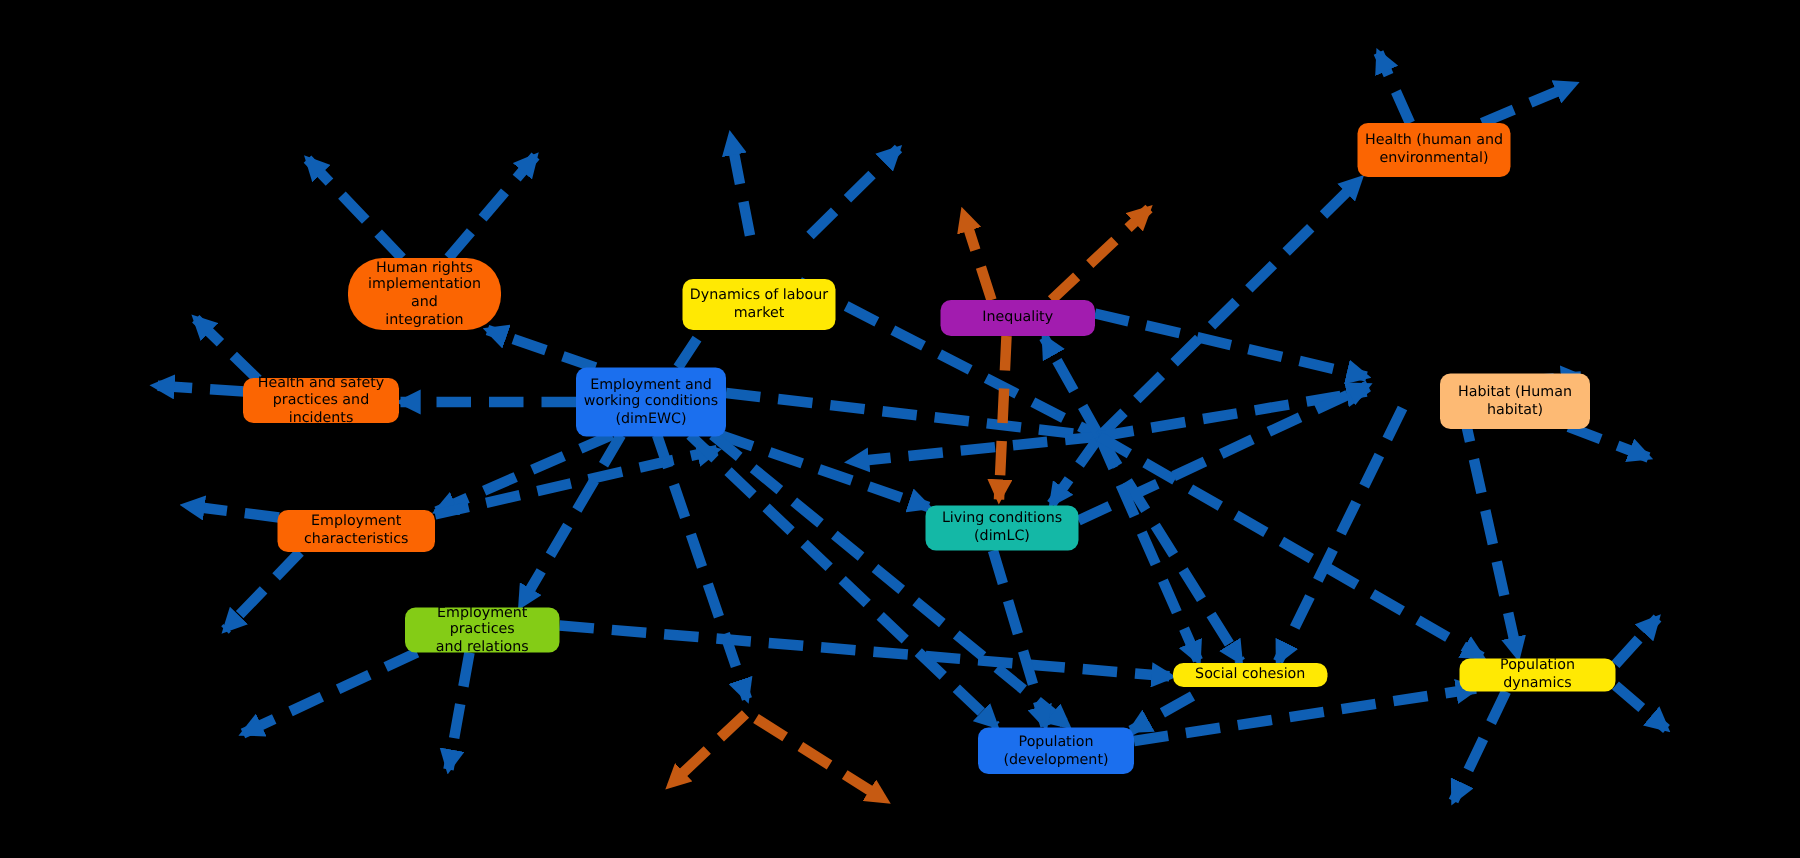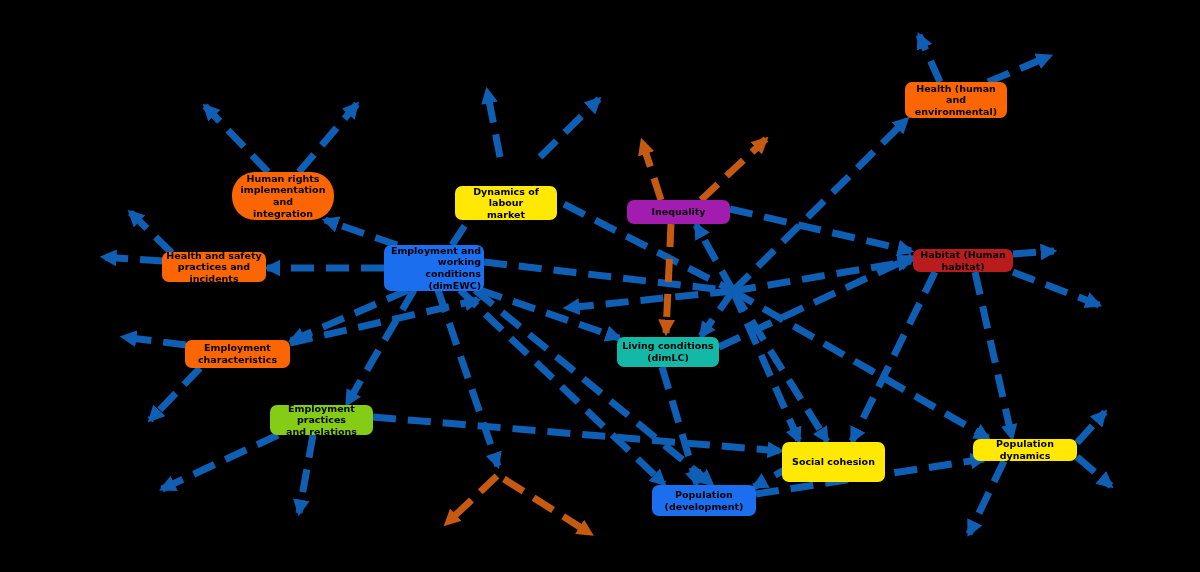--- a/index.html
+++ b/index.html
@@ -1,20 +1,20 @@
 <!DOCTYPE html>
 <html><head>
 <meta charset="utf-8">
 <style>
   html,body{margin:0;padding:0;background:#000;}
   #stage{position:relative;width:1200px;height:572px;background:#000;overflow:hidden;
          font-family:"DejaVu Sans","Liberation Sans",sans-serif;}
   #edge-layer{position:absolute;left:0;top:0;width:1200px;height:572px;}
   .node{position:absolute;display:flex;align-items:center;justify-content:center;
-        text-align:center;font-weight:bold;font-size:9.5px;line-height:1.22;
+        text-align:center;font-weight:normal;font-size:9.5px;line-height:1.22;
         white-space:pre-line;border-radius:7px;color:#000;box-sizing:border-box;
         padding:2px 3px;cursor:default;}
 </style>
 </head>
 <body>
 
 <div id="stage">
   <svg id="edge-layer" xmlns="http://www.w3.org/2000/svg" viewBox="0 0 1200 572">
     <defs>
       <marker id="arrow-blue" viewBox="0 0 10 10" refX="8" refY="5" markerWidth="2.4" markerHeight="2.4" orient="auto-start-reverse" markerUnits="strokeWidth">
@@ -81,28 +81,28 @@
       <div class="node" style="left: 905px; top: 82px; width: 102px; height: 36px; background: rgb(251, 101, 2); color: rgb(0, 0, 0);">Health (human and
 environmental)</div>
       <div class="node" style="left: 232px; top: 172px; width: 102px; height: 48px; background: rgb(251, 101, 2); color: rgb(0, 0, 0); border-radius: 23px;">Human rights
 implementation and
 integration</div>
       <div class="node" style="left: 455px; top: 154px; width: 102px; height: 34px; background: rgb(255, 233, 3); color: rgb(0, 0, 0); margin-top: 32px;">Dynamics of labour
 market</div>
       <div class="node" style="left: 627px; top: 200px; width: 103px; height: 24px; background: #a21caf; color: rgb(0, 0, 0);">Inequality</div>
       <div class="node" style="left: 162px; top: 252px; width: 104px; height: 30px; background: rgb(251, 101, 2); color: rgb(0, 0, 0);">Health and safety
 practices and incidents</div>
-      <div class="node" style="left: 384px; top: 245px; width: 100px; height: 46px; background: rgb(27, 111, 238); color: rgb(0, 0, 0); text-align: right;">Employment and
+      <div class="node" style="left: 384px; top: 245px; width: 100px; height: 46px; background: rgb(27, 111, 238); color: rgb(0, 0, 0);">Employment and
 working conditions
 (dimEWC)</div>
-      <div class="node" style="left: 913px; top: 249px; width: 100px; height: 23px; background: #b91c1c; color: rgb(0, 0, 0);">Habitat (Human habitat)</div>
+      <div class="node" style="left: 960px; top: 249px; width: 100px; height: 37px; background: #fdba74; color: rgb(0, 0, 0);">Habitat (Human habitat)</div>
       <div class="node" style="left: 185px; top: 340px; width: 105px; height: 28px; background: rgb(251, 101, 2); color: rgb(0, 0, 0);">Employment
 characteristics</div>
       <div class="node" style="left: 617px; top: 337px; width: 102px; height: 30px; background: #14b8a6; color: rgb(0, 0, 0);">Living conditions
 (dimLC)</div>
       <div class="node" style="left: 270px; top: 405px; width: 103px; height: 30px; background: #84cc16; color: rgb(0, 0, 0);">Employment practices
 and relations</div>
-      <div class="node" style="left: 782px; top: 442px; width: 103px; height: 40px; background: rgb(255, 233, 3); color: rgb(0, 0, 0);">Social cohesion</div>
+      <div class="node" style="left: 782px; top: 442px; width: 103px; height: 16px; background: rgb(255, 233, 3); color: rgb(0, 0, 0);">Social cohesion</div>
       <div class="node" style="left: 973px; top: 439px; width: 104px; height: 22px; background: rgb(255, 233, 3); color: rgb(0, 0, 0);">Population dynamics</div>
       <div class="node" style="left: 652px; top: 485px; width: 104px; height: 31px; background: rgb(27, 111, 238); color: rgb(0, 0, 0);">Population
 (development)</div>
     </div>
 </div>
 
 </body></html>

